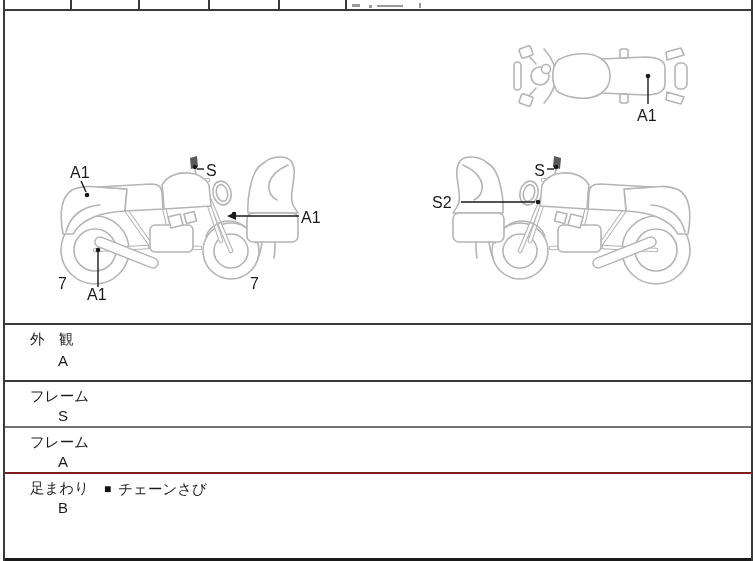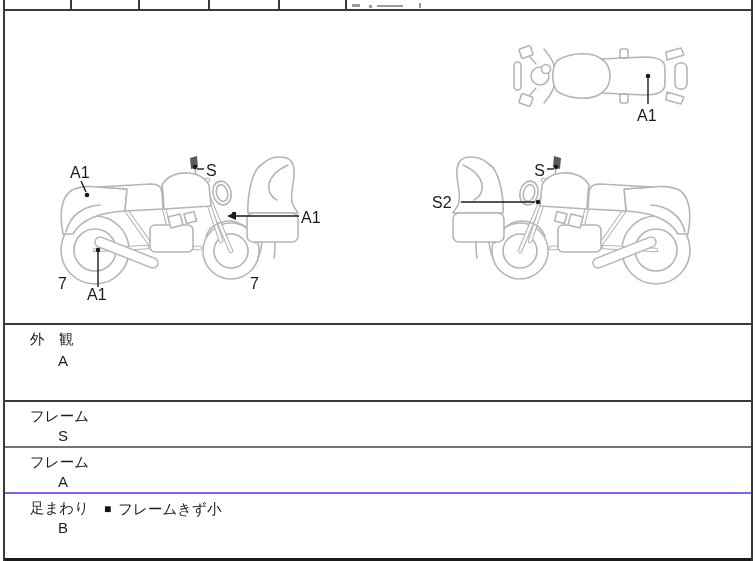--- a/index.html
+++ b/index.html
@@ -26,24 +26,24 @@
   .c2{stroke-width:8.6;}
   .lbl{fill:#1a1a1a;font-family:"Liberation Sans","DejaVu Sans",sans-serif;font-size:16px;}
   .end{text-anchor:end;}
   .ldr{stroke:#1a1a1a;stroke-width:1.4;fill:none;}
   .dot{fill:#1a1a1a;}
   .mirror-head{fill:#5a5a5a;stroke:none;}
   
   .rows{position:absolute;left:5px;right:4px;top:323px;height:238px;
         border-top:2px solid #3a3a3a;border-bottom:3px solid #1a1a1a;box-sizing:border-box;}
   .row{position:relative;box-sizing:border-box;}
-  .row1{height:75px;}
+  .row1{height:55px;}
   .row2{height:46px;border-top:2px solid #3a3a3a;}
   .row3{height:46px;border-top:2px solid #737373;}
-  .row4{height:72px;border-top:2px solid #8b5cf6;}
+  .row4{height:72px;border-top:2px solid #7f1d1d;}
   .cat{position:absolute;left:25px;top:5px;font-size:14.5px;color:#1c1c1c;}
   .grade{position:absolute;left:53px;top:25px;font-size:15px;color:#1c1c1c;}
   .row1 .grade{top:27px;}
   .cmts{position:absolute;left:99px;top:6px;display:flex;gap:16px;font-size:14.5px;color:#1c1c1c;white-space:nowrap;}
   .cmt .bullet{font-size:12px;margin-right:7px;position:relative;top:-1px;color:#111;}
 </style>
 </head>
 <body>
 
 <div class="sheet">
@@ -188,18 +188,18 @@
       <div class="cat">フレーム</div>
       <div class="grade">A</div>
       <div class="cmts">
       </div>
     </div>
 
     <div class="row row4">
       <div class="cat">足まわり</div>
       <div class="grade">B</div>
       <div class="cmts">
-        <span class="cmt"><span class="bullet">■</span><span>フレームきず小</span></span>
+        <span class="cmt"><span class="bullet">■</span><span>チェーンさび</span></span>
       </div>
     </div>
 
   </div>
 </div>
 
 </body></html>

